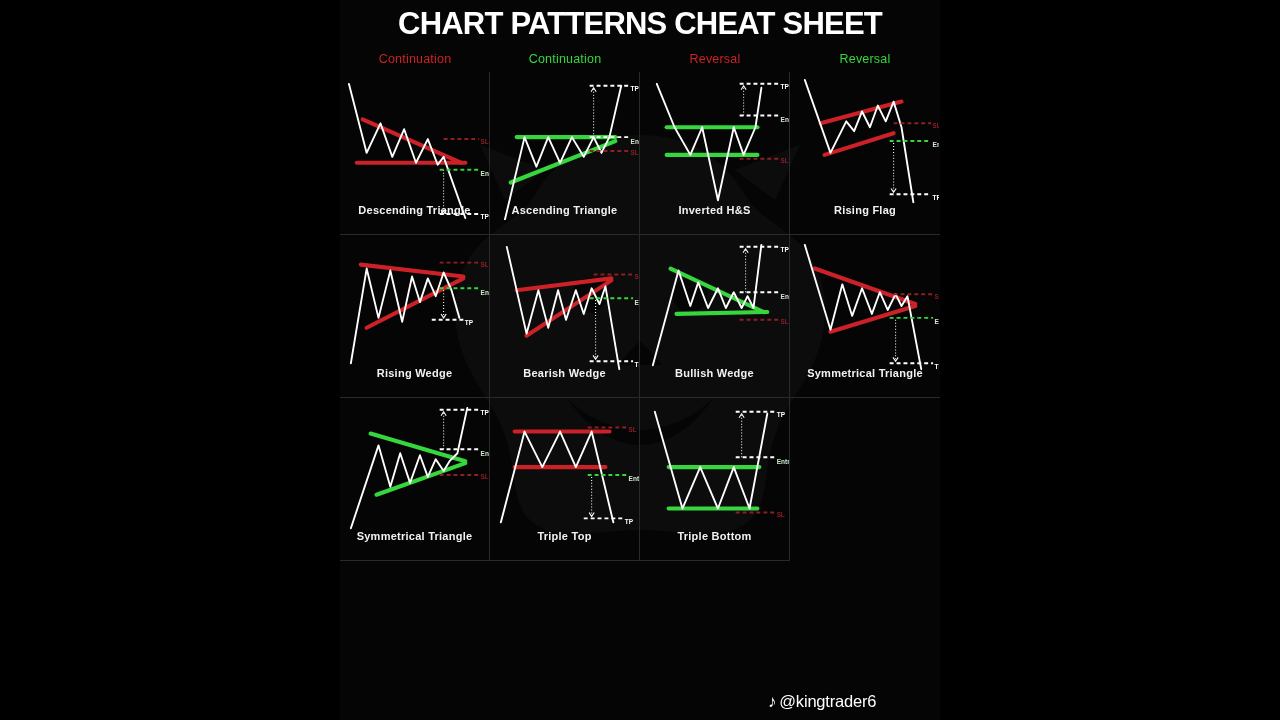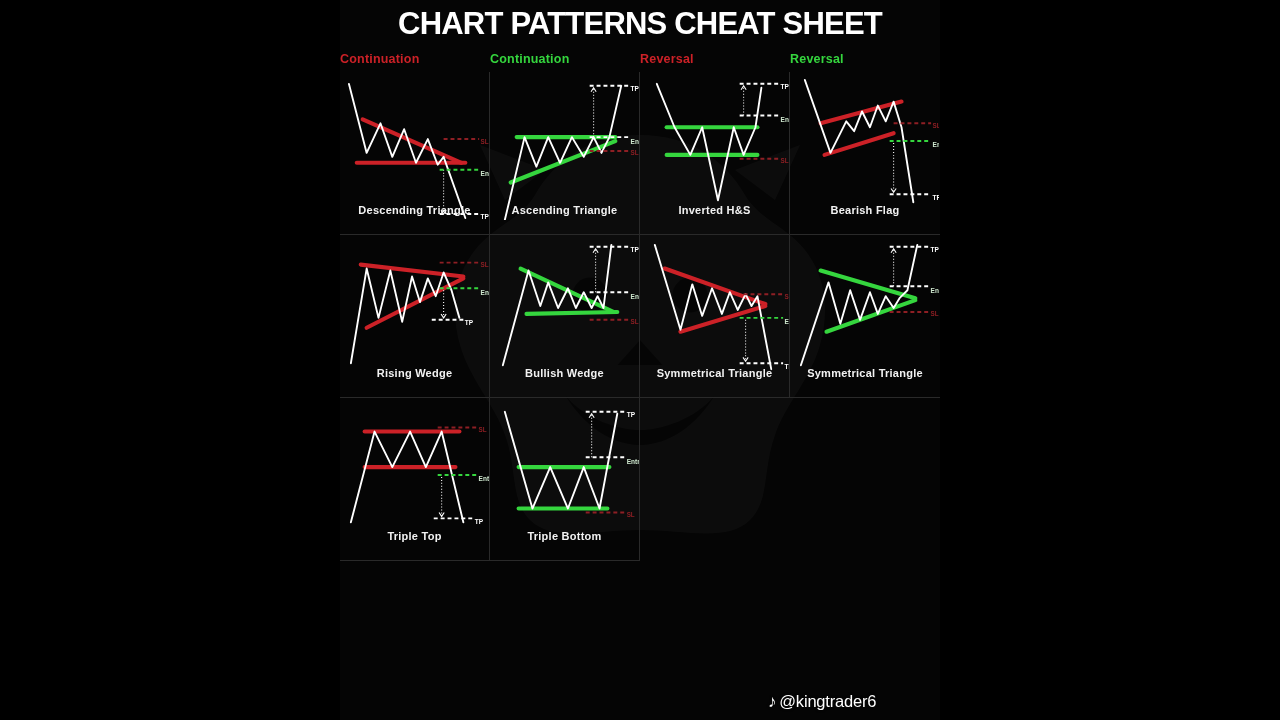--- a/index.html
+++ b/index.html
@@ -55,22 +55,23 @@
   }
 
   #headers {
     position: relative;
     display: flex;
     height: 26px;
     align-items: center;
   }
   #headers .hdr {
     flex: 1 1 0;
+    text-align: center;
     font-size: 12.5px;
-    font-weight: 700;
+    font-weight: 400;
     letter-spacing: .2px;
   }
 
   #grid {
     position: relative;
     display: grid;
     grid-template-columns: repeat(4, 1fr);
     grid-template-rows: repeat(4, 163px);
     width: 600px;
   }
@@ -203,40 +204,56 @@
             <polyline points="14,8 40,82 56,50 64,60 72,40 80,56 88,34 96,50 104,30 112,56 124,132" fill="none" stroke="#ffffff" stroke-width="1.9" stroke-linejoin="round" stroke-linecap="round"></polyline>
             <line x1="104" y1="72" x2="104" y2="122" stroke="#ffffff" stroke-width="1.1" stroke-dasharray="1 2"></line>
             <path d="M101.4,118 L104,122 L106.6,118" fill="none" stroke="#ffffff" stroke-width="1.1"></path>
             <line x1="104" y1="52" x2="142" y2="52" stroke="#8e1f24" stroke-width="2" stroke-dasharray="4 3"></line>
             <text x="143.5" y="56.5" class="lbl-sl">SL</text>
             <line x1="100" y1="70" x2="142" y2="70" stroke="#35d63e" stroke-width="2" stroke-dasharray="4 3"></line>
             <text x="143.5" y="76.5" class="lbl-entry">Entry</text>
             <line x1="100" y1="124" x2="142" y2="124" stroke="#ffffff" stroke-width="2" stroke-dasharray="4 3"></line>
             <text x="143.5" y="129.5" class="lbl-tp">TP</text>
           </svg>
-          <div class="cap">Bearish Flag</div>
+          <div class="cap">Rising Flag</div>
         </div>
         <div class="cell">
           <svg viewBox="0 0 150 150" width="148" height="148">
             <line x1="20" y1="30" x2="124" y2="42" stroke="#cc2127" stroke-width="4.2" stroke-linecap="round"></line>
             <line x1="26" y1="94" x2="124" y2="44" stroke="#cc2127" stroke-width="4.2" stroke-linecap="round"></line>
             <polyline points="10,130 26,34 38,84 50,36 62,88 72,42 80,68 88,44 96,62 104,38 112,56 120,84" fill="none" stroke="#ffffff" stroke-width="1.9" stroke-linejoin="round" stroke-linecap="round"></polyline>
             <line x1="104" y1="56" x2="104" y2="84" stroke="#ffffff" stroke-width="1.1" stroke-dasharray="1 2"></line>
             <path d="M101.4,80 L104,84 L106.6,80" fill="none" stroke="#ffffff" stroke-width="1.1"></path>
             <line x1="100" y1="28" x2="140" y2="28" stroke="#8e1f24" stroke-width="2" stroke-dasharray="4 3"></line>
             <text x="141.5" y="32.5" class="lbl-sl">SL</text>
             <line x1="100" y1="54" x2="140" y2="54" stroke="#35d63e" stroke-width="2" stroke-dasharray="4 3"></line>
             <text x="141.5" y="60.5" class="lbl-entry">Entry</text>
             <line x1="92" y1="86" x2="124" y2="86" stroke="#ffffff" stroke-width="2" stroke-dasharray="4 3"></line>
             <text x="125.5" y="91.5" class="lbl-tp">TP</text>
           </svg>
           <div class="cap">Rising Wedge</div>
         </div>
         <div class="cell">
           <svg viewBox="0 0 150 150" width="148" height="148">
+            <line x1="26" y1="56" x2="122" y2="44" stroke="#cc2127" stroke-width="4.2" stroke-linecap="round"></line>
+            <line x1="36" y1="102" x2="122" y2="46" stroke="#cc2127" stroke-width="4.2" stroke-linecap="round"></line>
+            <polyline points="16,12 36,100 48,56 58,94 68,56 76,86 86,56 94,80 102,54 110,70 116,52 130,136" fill="none" stroke="#ffffff" stroke-width="1.9" stroke-linejoin="round" stroke-linecap="round"></polyline>
+            <line x1="106" y1="66" x2="106" y2="126" stroke="#ffffff" stroke-width="1.1" stroke-dasharray="1 2"></line>
+            <path d="M103.4,122 L106,126 L108.6,122" fill="none" stroke="#ffffff" stroke-width="1.1"></path>
+            <line x1="104" y1="40" x2="144" y2="40" stroke="#8e1f24" stroke-width="2" stroke-dasharray="4 3"></line>
+            <text x="145.5" y="44.5" class="lbl-sl">SL</text>
+            <line x1="100" y1="64" x2="144" y2="64" stroke="#35d63e" stroke-width="2" stroke-dasharray="4 3"></line>
+            <text x="145.5" y="70.5" class="lbl-entry">Entry</text>
+            <line x1="100" y1="128" x2="144" y2="128" stroke="#ffffff" stroke-width="2" stroke-dasharray="4 3"></line>
+            <text x="145.5" y="133.5" class="lbl-tp">TP</text>
+          </svg>
+          <div class="cap">Bearish Wedge</div>
+        </div>
+        <div class="cell">
+          <svg viewBox="0 0 150 150" width="148" height="148">
             <line x1="30" y1="34" x2="124" y2="78" stroke="#35d63e" stroke-width="4.2" stroke-linecap="round"></line>
             <line x1="36" y1="80" x2="128" y2="78" stroke="#35d63e" stroke-width="4.2" stroke-linecap="round"></line>
             <polyline points="12,132 38,36 50,72 58,48 68,74 78,54 86,74 94,58 102,74 108,62 114,74 122,10" fill="none" stroke="#ffffff" stroke-width="1.9" stroke-linejoin="round" stroke-linecap="round"></polyline>
             <line x1="106" y1="58" x2="106" y2="14" stroke="#ffffff" stroke-width="1.1" stroke-dasharray="1 2"></line>
             <path d="M103.4,18 L106,14 L108.6,18" fill="none" stroke="#ffffff" stroke-width="1.1"></path>
             <line x1="100" y1="86" x2="140" y2="86" stroke="#8e1f24" stroke-width="2" stroke-dasharray="4 3"></line>
             <text x="141.5" y="90.5" class="lbl-sl">SL</text>
             <line x1="100" y1="58" x2="140" y2="58" stroke="#ffffff" stroke-width="2" stroke-dasharray="4 3"></line>
             <text x="141.5" y="64.5" class="lbl-entry">Entry</text>
             <line x1="100" y1="12" x2="140" y2="12" stroke="#ffffff" stroke-width="2" stroke-dasharray="4 3"></line>

